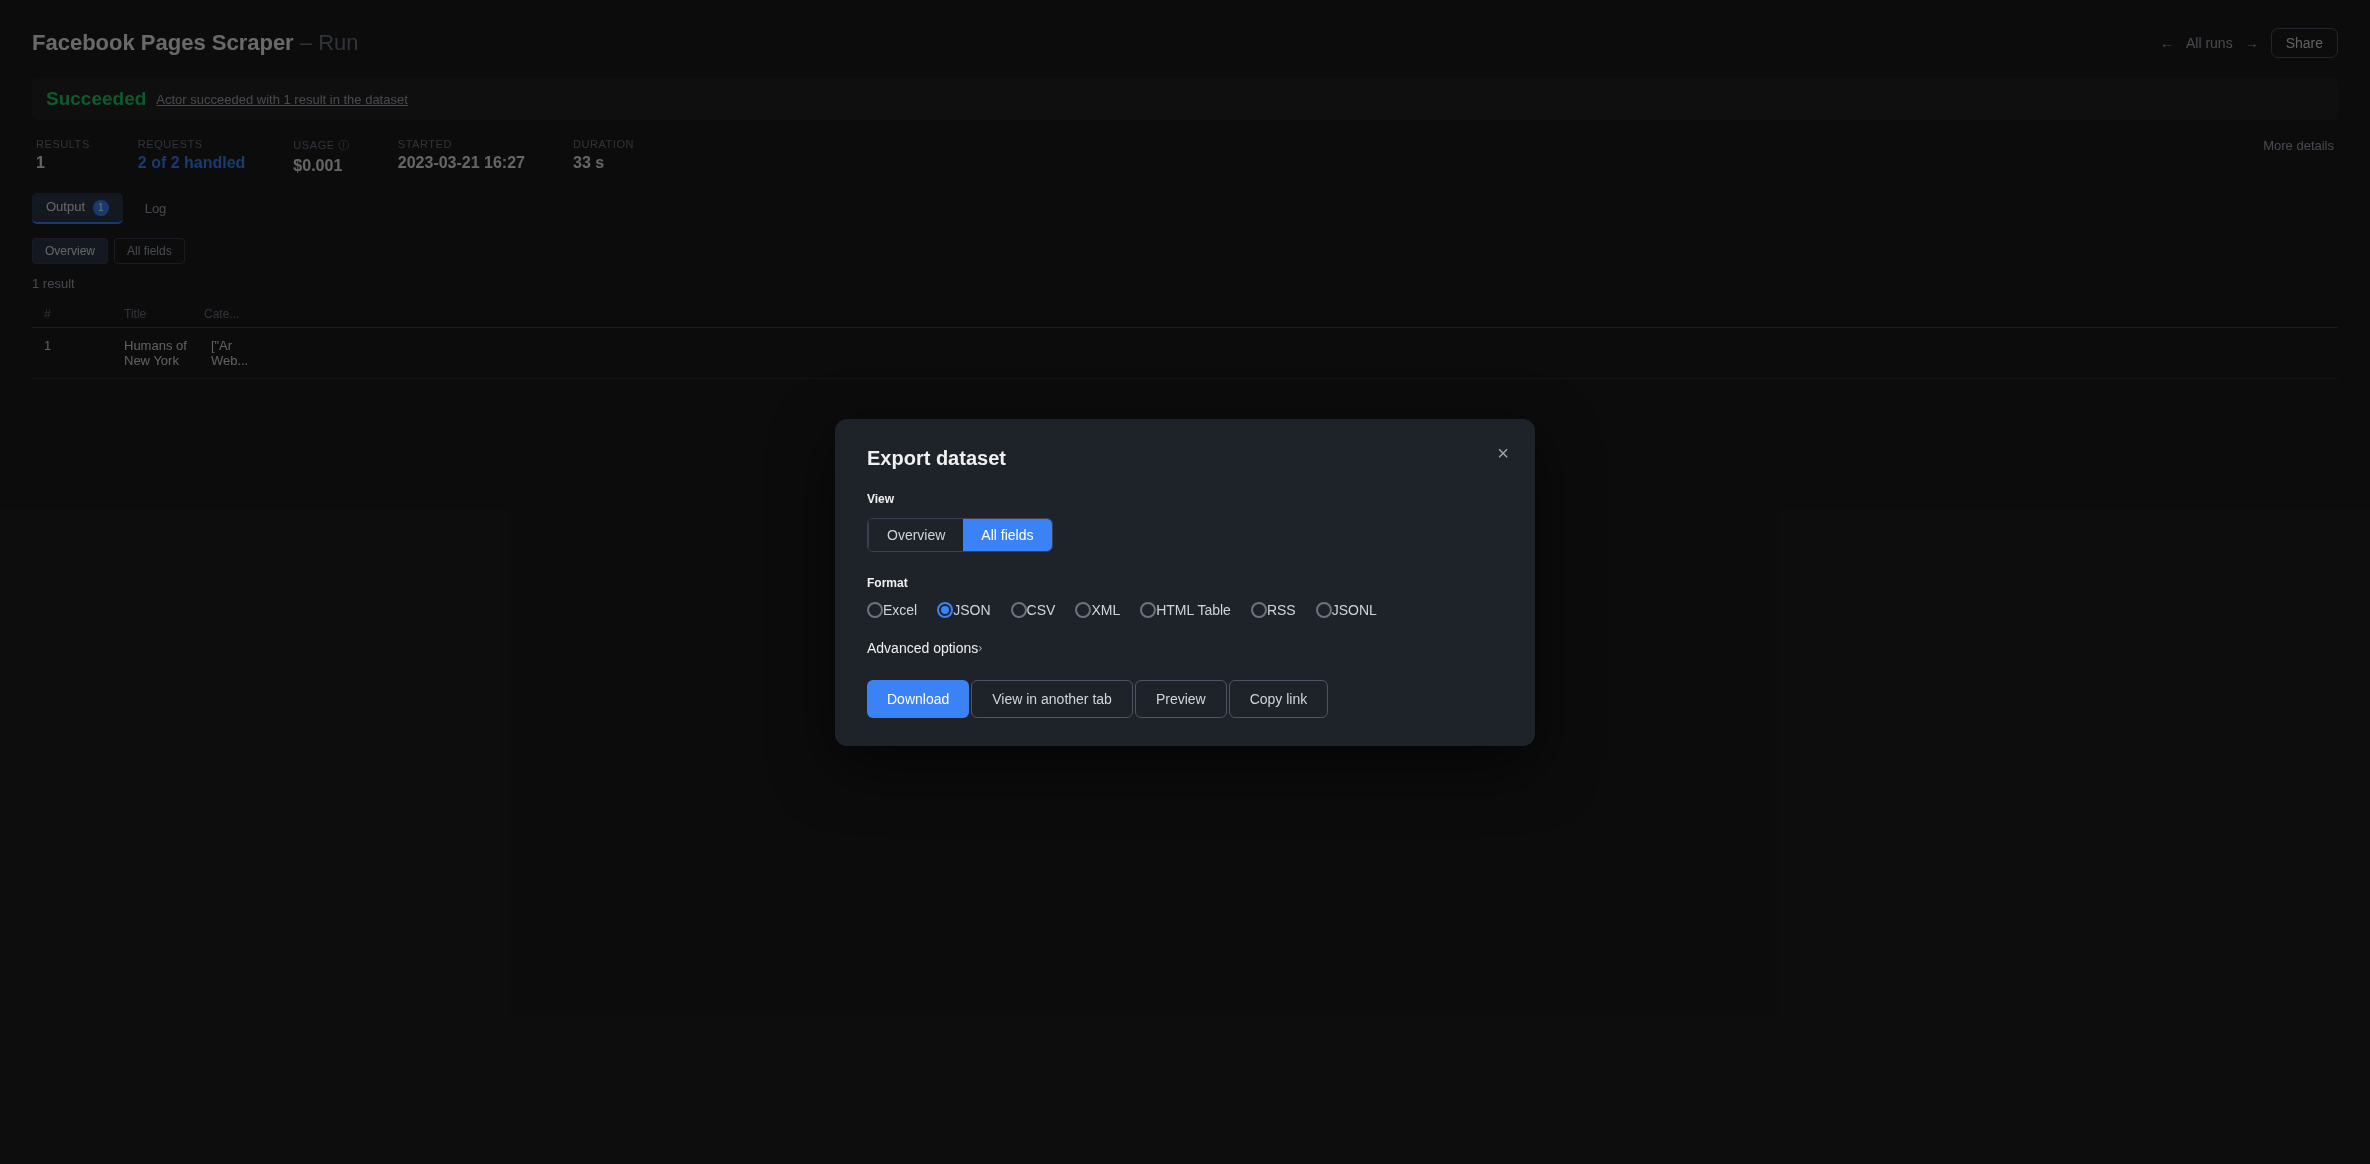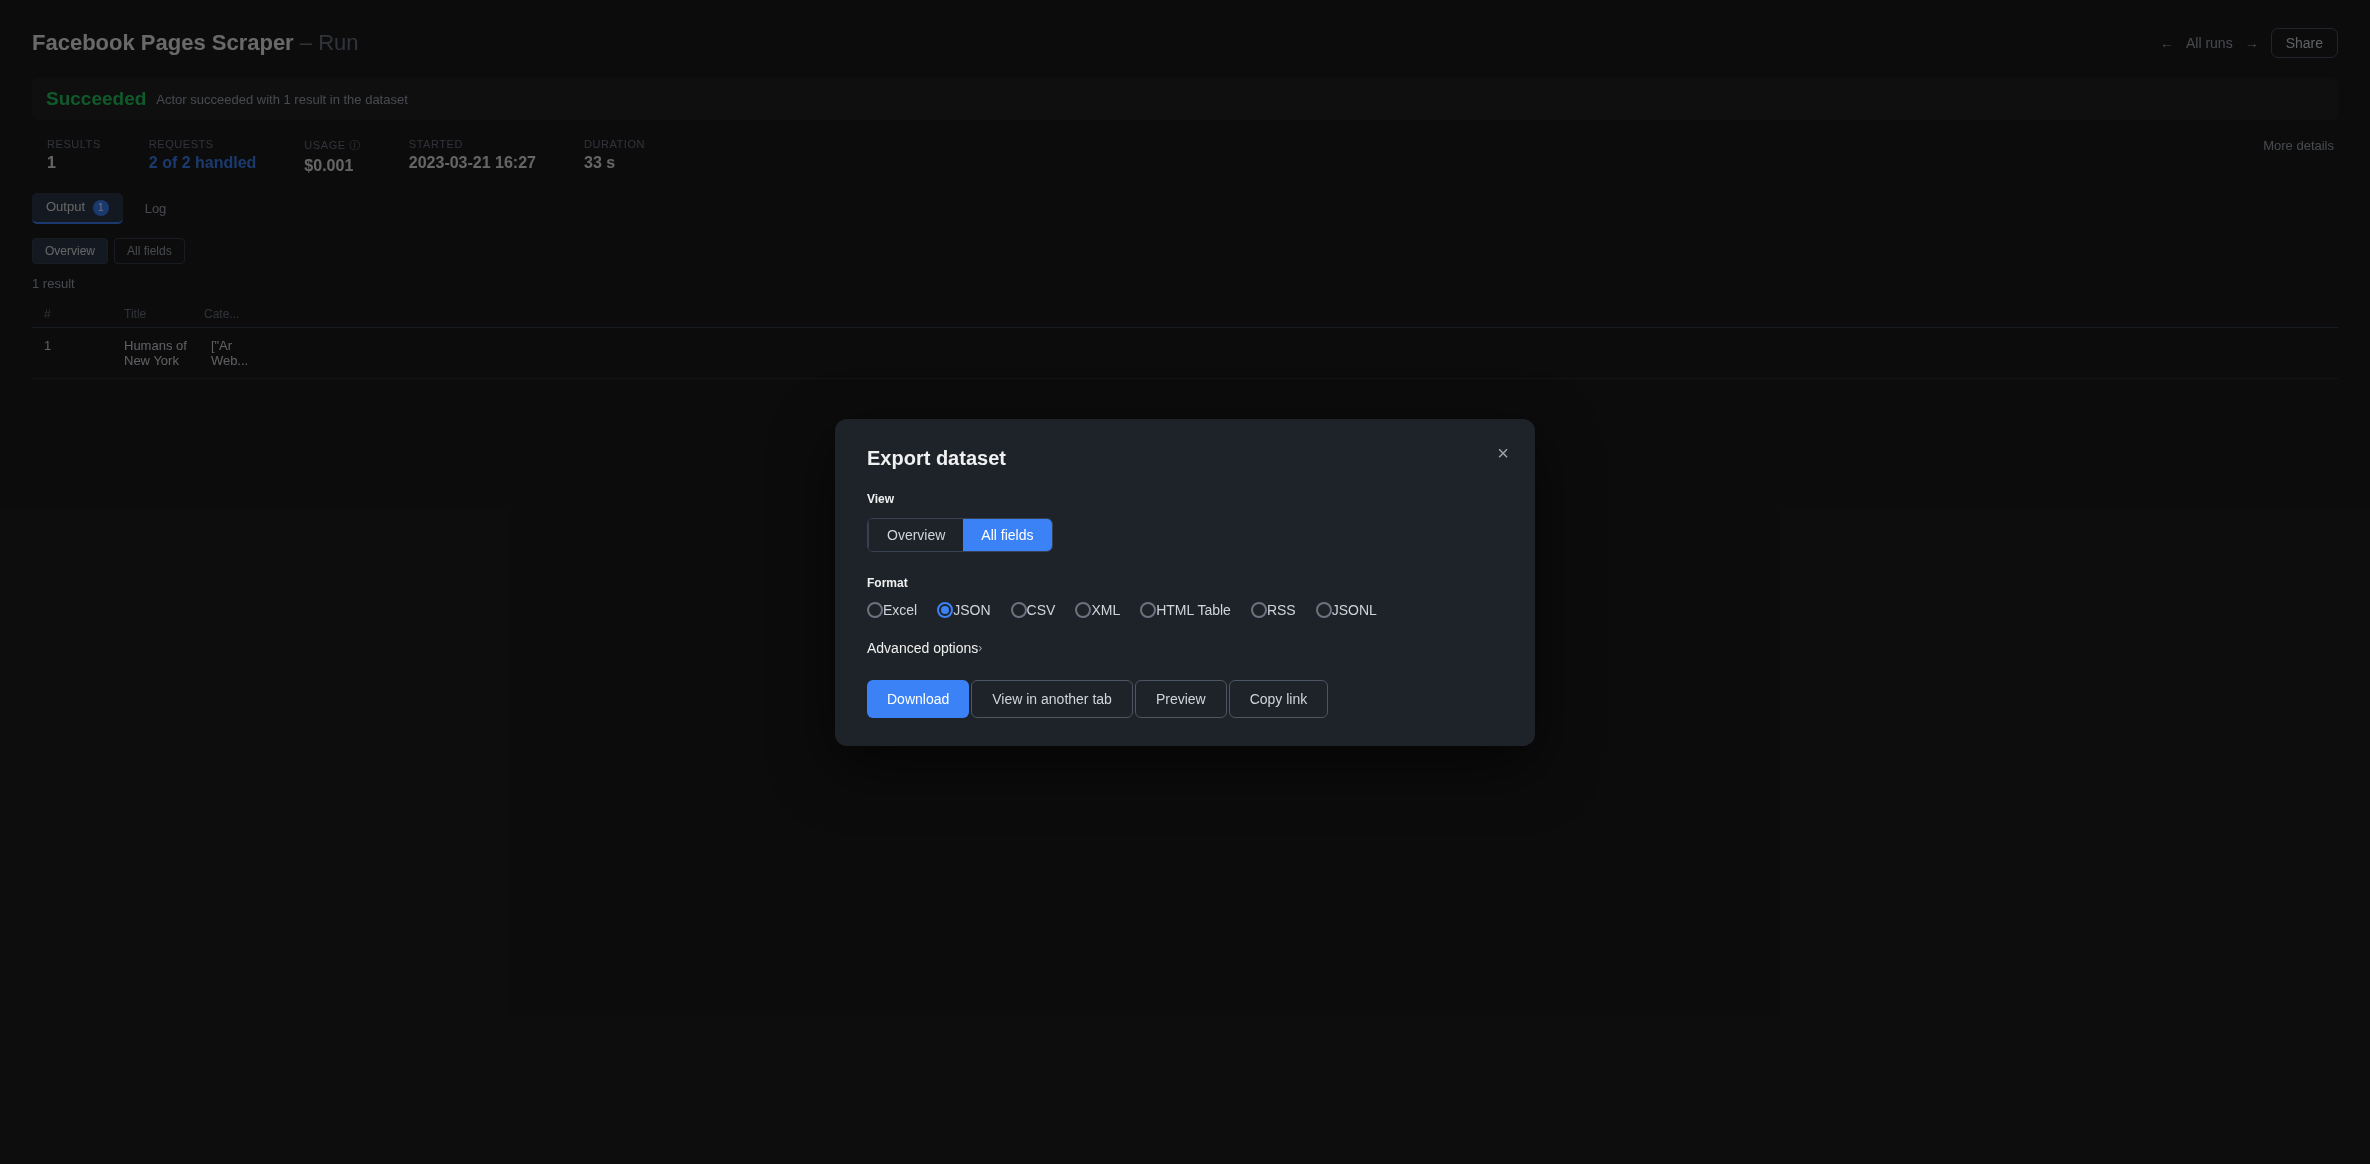--- a/index.html
+++ b/index.html
@@ -58,28 +58,28 @@
 
     .status-succeeded {
       color: #22c55e;
       font-weight: 600;
       font-size: 19px;
     }
 
     .status-text {
       color: #9ca3af;
       font-size: 13px;
+      text-decoration: underline;
     }
 
     .stats-row {
       display: flex;
       gap: 48px;
       margin-bottom: 18px;
       padding: 0 4px;
-      margin-left: 11px;
     }
 
     .stat-item {}
     .stat-label {
       font-size: 11px;
       color: #6b7280;
       text-transform: uppercase;
       letter-spacing: 0.05em;
       margin-bottom: 4px;
     }

